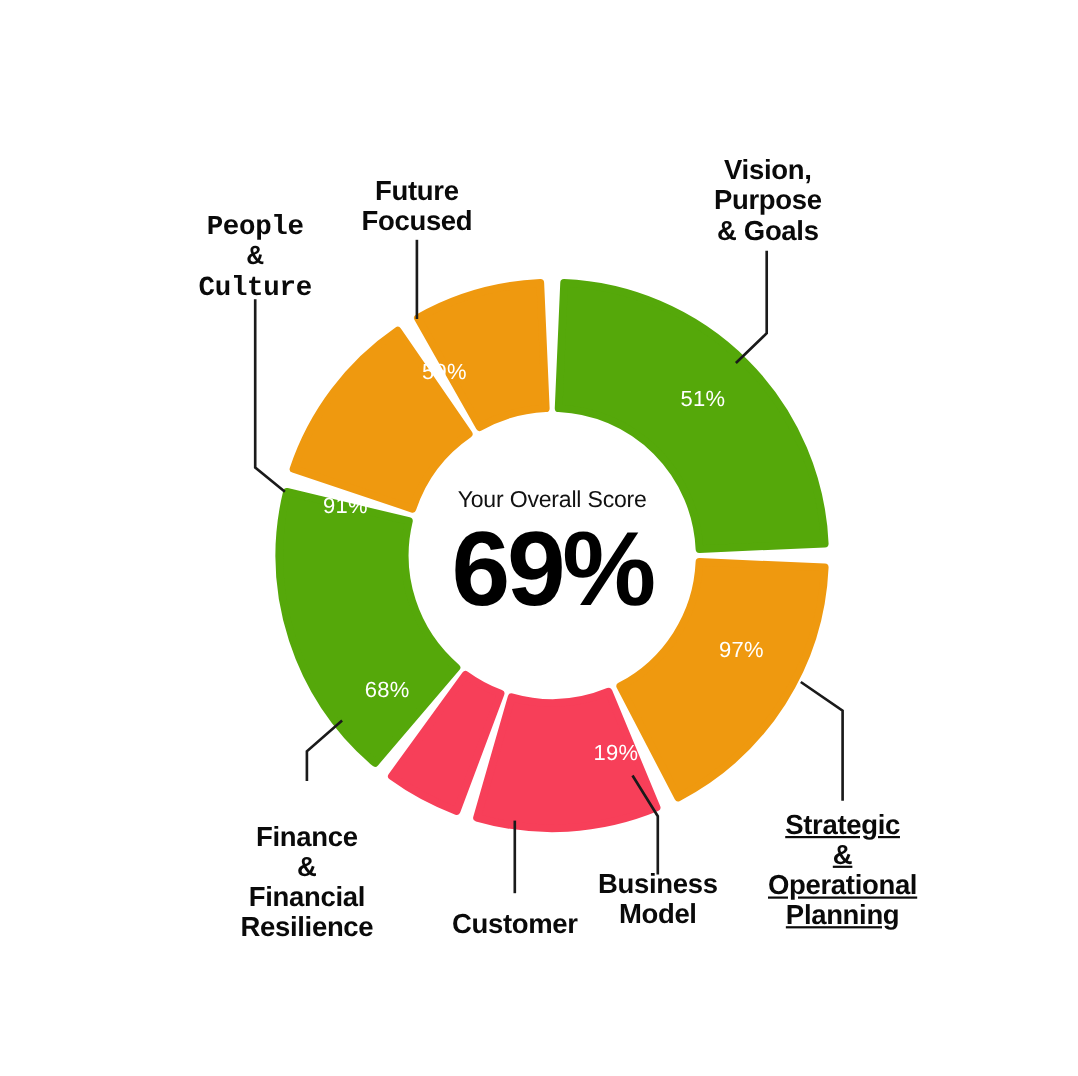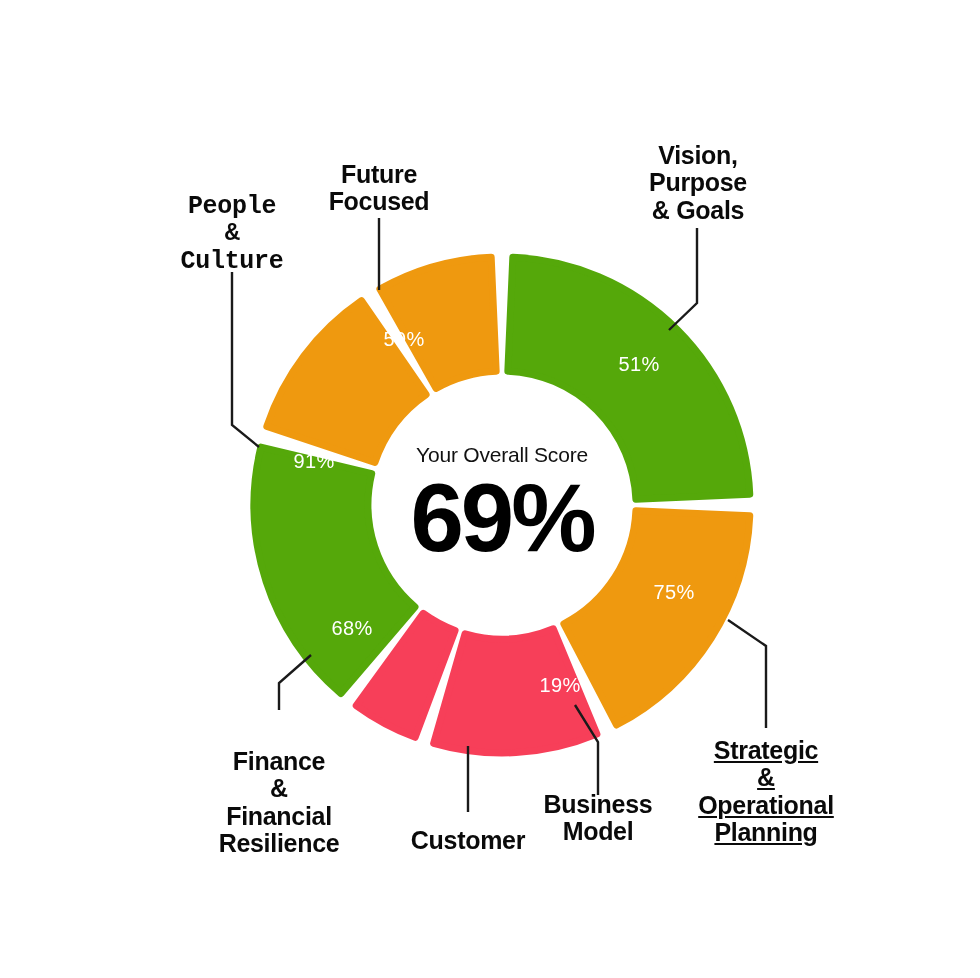--- a/index.html
+++ b/index.html
@@ -107,21 +107,21 @@
     </g>
   </svg>
 
   <div class="center-block">
     <div class="center-caption">Your Overall Score</div>
     <div class="center-value">69%</div>
   </div>
 
   <div class="slice-pct" style="left:639px; top:364px;">51%</div>
 
-  <div class="slice-pct" style="left:674px; top:592px;">75%</div>
+  <div class="slice-pct" style="left:674px; top:592px;">97%</div>
 
   <div class="slice-pct" style="left:560px; top:685px;">19%</div>
 
   <div class="slice-pct" style="left:352px; top:628px;">68%</div>
 
   <div class="slice-pct" style="left:314px; top:461px;">91%</div>
 
   <div class="slice-pct" style="left:404px; top:339px;">59%</div>
 
   <div class="callout c-align" style="left:698px; top:142px;">Vision,

